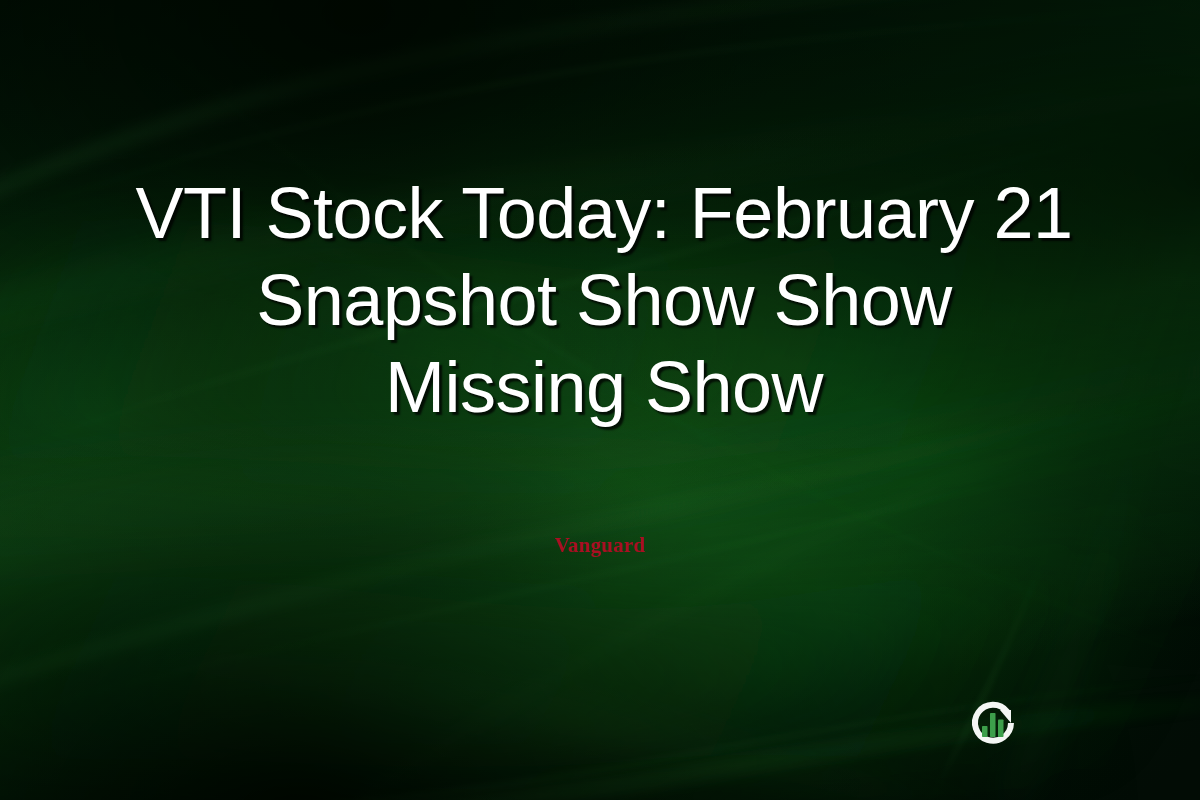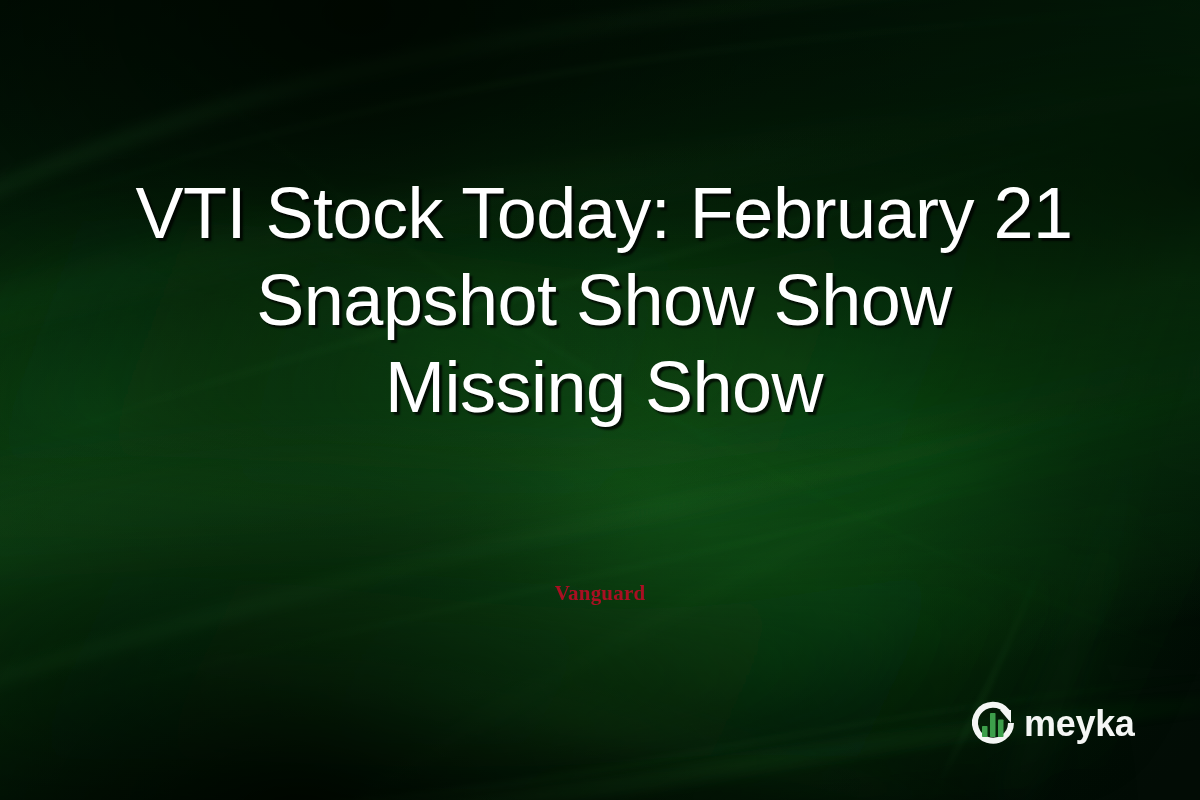--- a/index.html
+++ b/index.html
@@ -54,21 +54,20 @@
     left: 0;
     top: 533px;
     width: 1200px;
     text-align: center;
     z-index: 5;
     font-family: "Liberation Serif", "DejaVu Serif", serif;
     font-size: 21px;
     font-weight: 700;
     letter-spacing: 0.2px;
     color: #a90f22;
-    margin-top: 48px;
   }
 
   
   #meyka-logo {
     position: absolute;
     left: 968px;
     top: 698px;
     display: flex;
     align-items: center;
     gap: 6px;
@@ -227,16 +226,15 @@
     <svg id="meyka-mark" viewBox="0 0 100 100" aria-hidden="true">
 
       <path d="M78.5,27.5 A36,36 0 1 0 86,50" fill="none" stroke="#f4f6f4" stroke-width="12" stroke-linecap="butt"></path>
 
       <path d="M86,50 L86,24 L64,24 Z" fill="#f4f6f4"></path>
 
       <rect x="28" y="56" width="11" height="22" rx="1.5" fill="#3d9f4b"></rect>
       <rect x="44" y="30" width="11" height="48" rx="1.5" fill="#3d9f4b"></rect>
       <rect x="60" y="43" width="11" height="35" rx="1.5" fill="#3d9f4b"></rect>
     </svg>
-    <span id="meyka-wordmark">meyka</span>
   </div>
 
 </div>
 
 </body></html>

